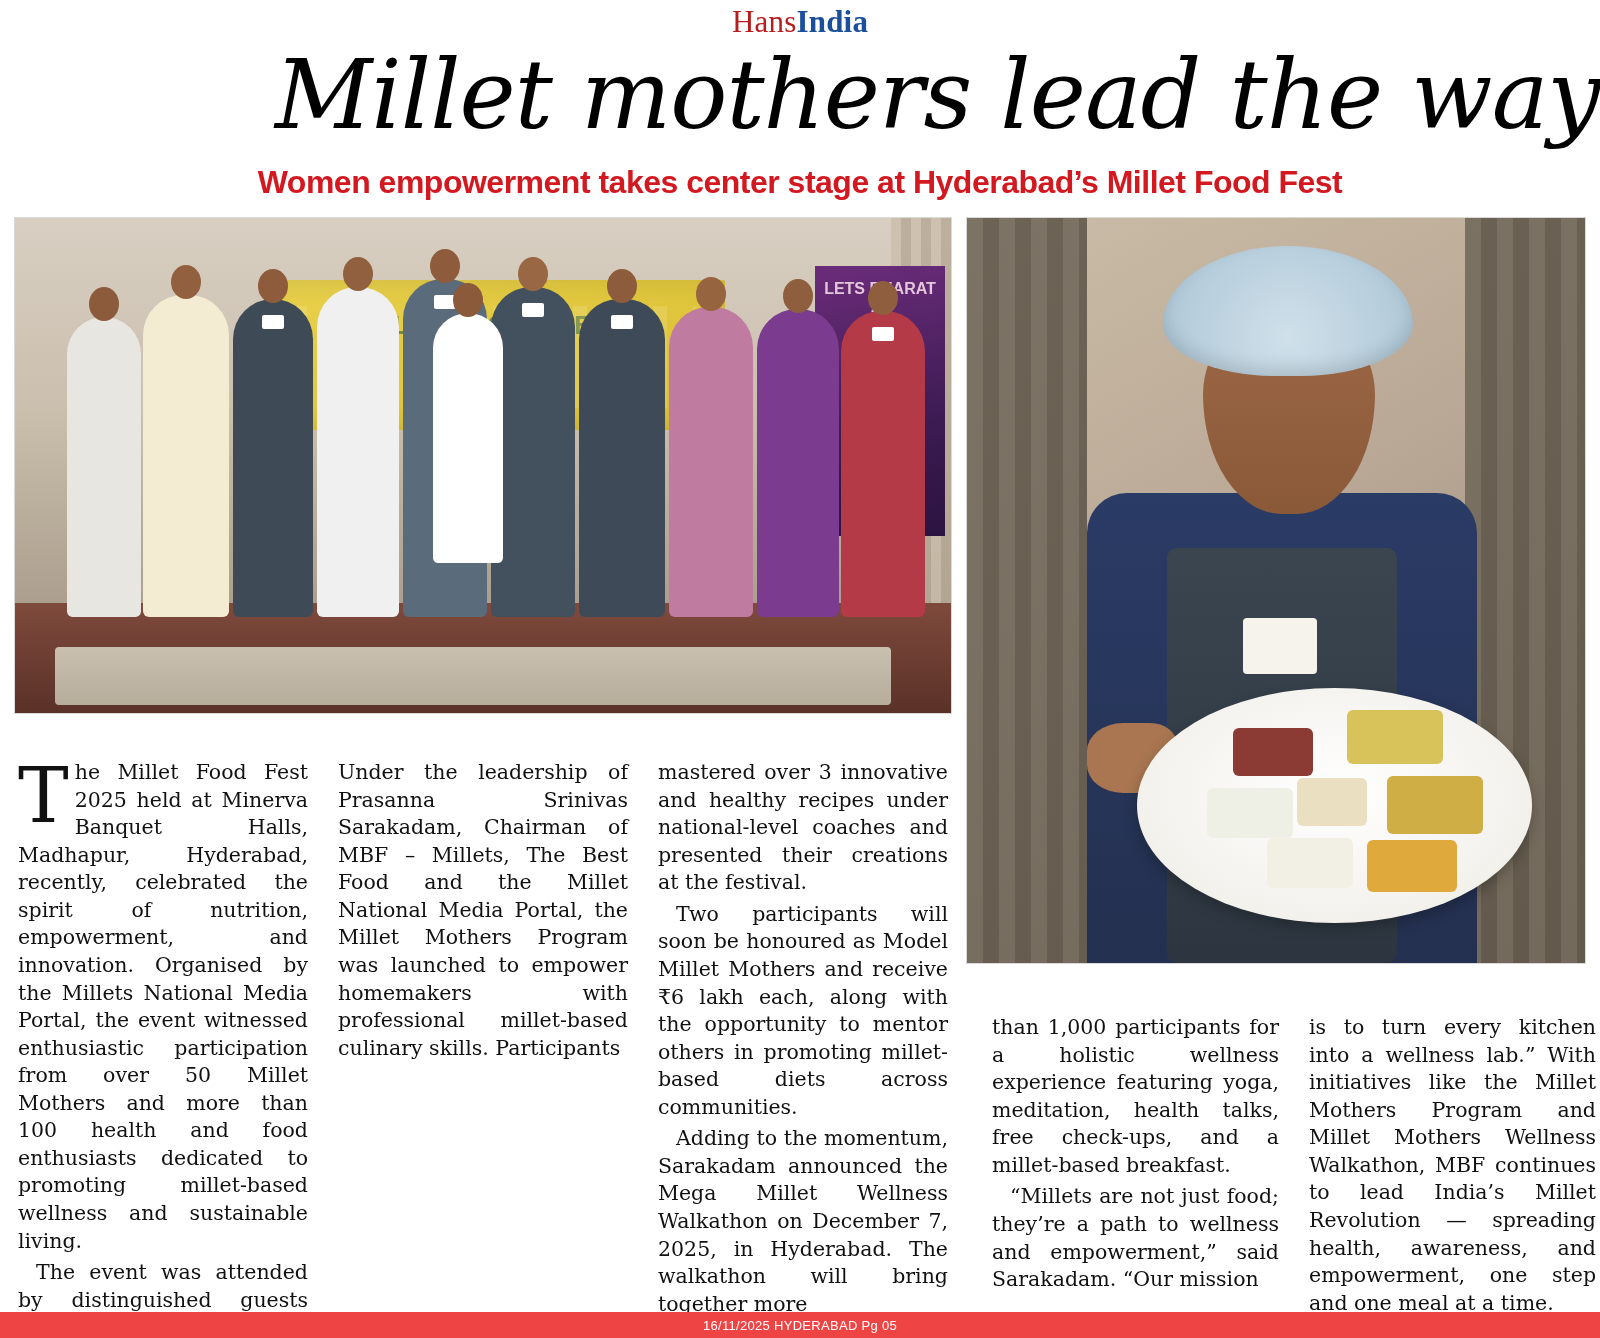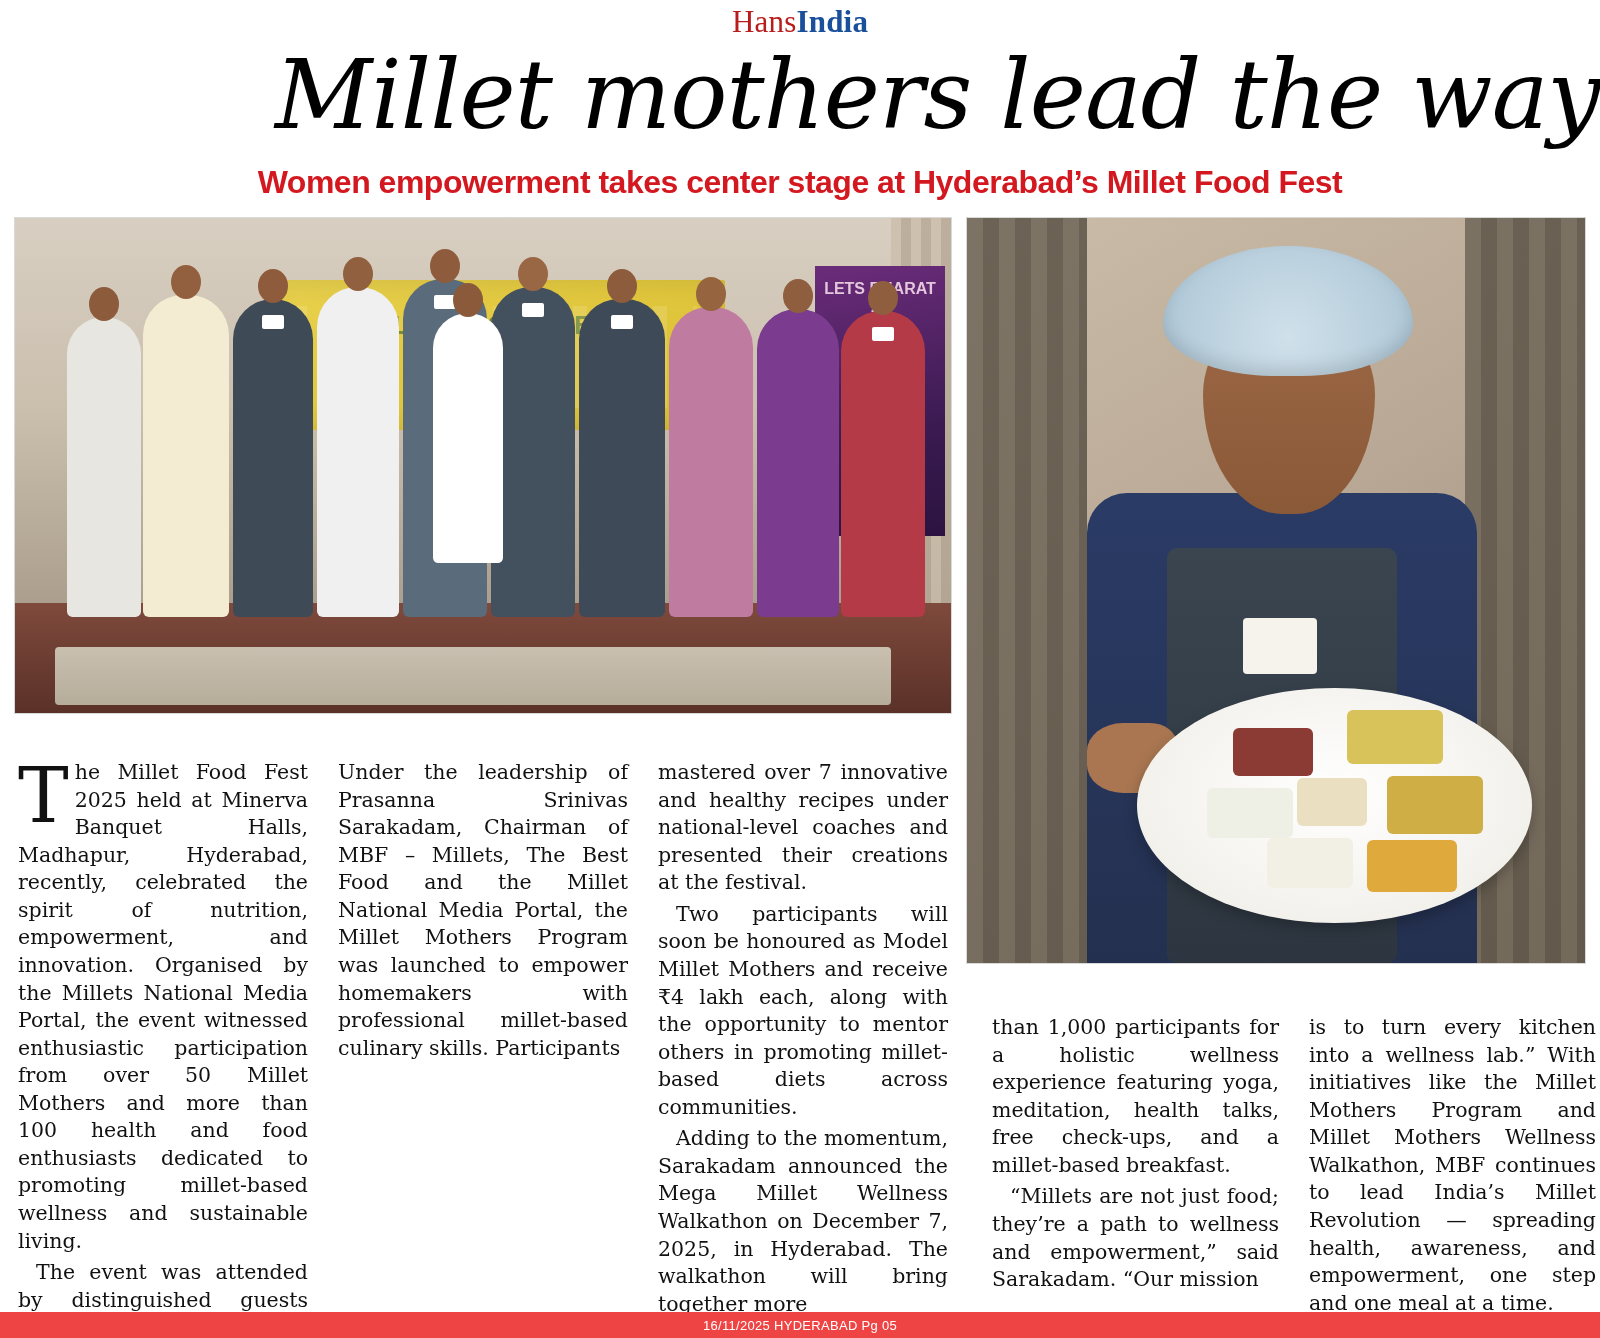--- a/index.html
+++ b/index.html
@@ -339,22 +339,22 @@
 
     <div class="cols-left">
       <div class="col col-w">
         <p class="dropcap">The Millet Food Fest 2025 held at Minerva Banquet Halls, Madhapur, Hyderabad, recently, celebrated the spirit of nutrition, empowerment, and innovation. Organised by the Millets National Media Portal, the event witnessed enthusiastic participation from over 50 Millet Mothers and more than 100 health and food enthusiasts dedicated to promoting millet-based wellness and sustainable living.</p>
         <p>The event was attended by distinguished guests including Dr Saurabh</p>
       </div>
       <div class="col col-w">
         <p>Under the leadership of Prasanna Srinivas Sarakadam, Chairman of MBF – Millets, The Best Food and the Millet National Media Portal, the Millet Mothers Program was launched to empower homemakers with professional millet-based culinary skills. Participants</p>
       </div>
       <div class="col col-w">
-        <p>mastered over 7 innovative and healthy recipes under national-level coaches and presented their creations at the festival.</p>
-        <p>Two participants will soon be honoured as Model Millet Mothers and receive ₹4 lakh each, along with the opportunity to mentor others in promoting millet-based diets across communities.</p>
+        <p>mastered over 3 innovative and healthy recipes under national-level coaches and presented their creations at the festival.</p>
+        <p>Two participants will soon be honoured as Model Millet Mothers and receive ₹6 lakh each, along with the opportunity to mentor others in promoting millet-based diets across communities.</p>
         <p>Adding to the momentum, Sarakadam announced the Mega Millet Wellness Walkathon on December 7, 2025, in Hyderabad. The walkathon will bring together more</p>
       </div>
     </div>
 
     <div class="cols-right">
       <div class="col col-r">
         <p>than 1,000 participants for a holistic wellness experience featuring yoga, meditation, health talks, free check-ups, and a millet-based breakfast.</p>
         <p>“Millets are not just food; they’re a path to wellness and empowerment,” said Sarakadam. “Our mission</p>
       </div>
       <div class="col col-r">

